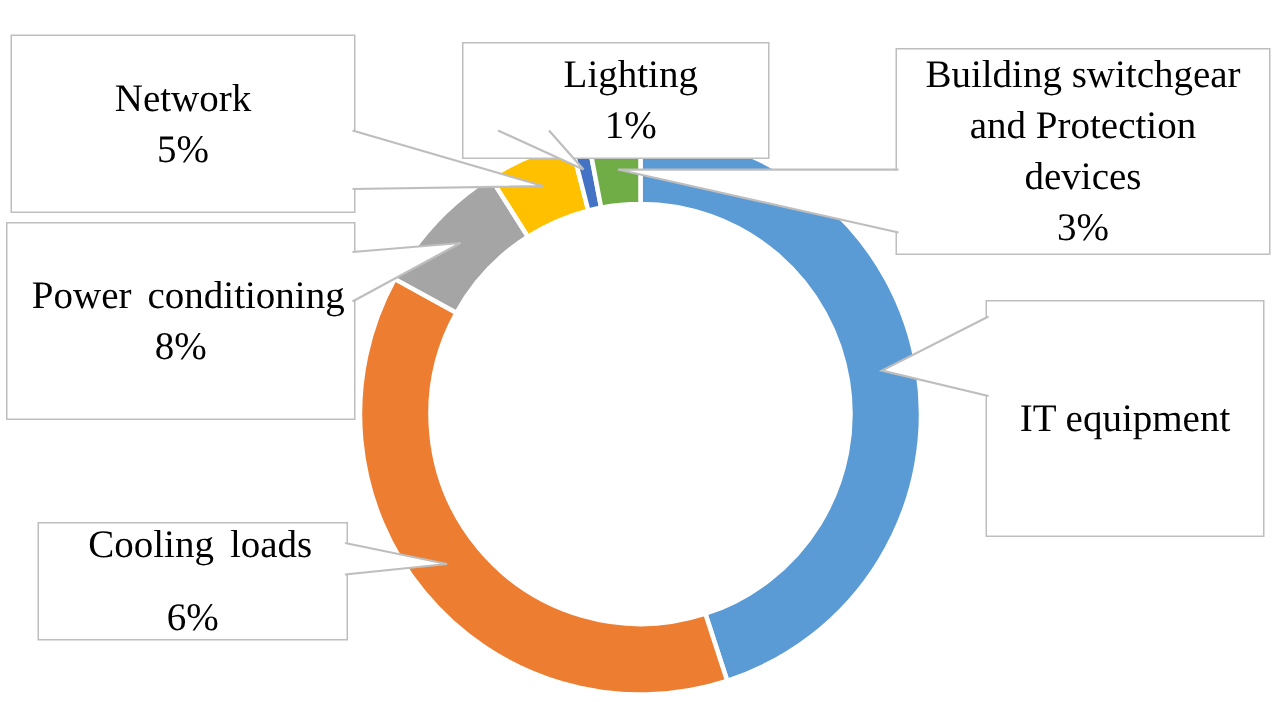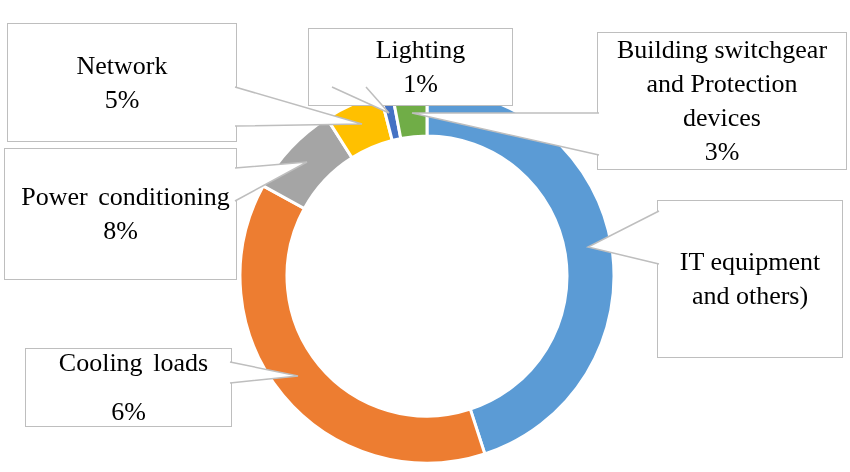--- a/index.html
+++ b/index.html
@@ -80,21 +80,20 @@
 
   <div class="callout" id="co-building">
     <div class="ln">Building switchgear</div>
     <div class="ln">and Protection</div>
     <div class="ln">devices</div>
     <div class="ln">3%</div>
   </div>
 
   <div class="callout" id="co-it">
     <div class="ln">IT equipment</div>
-    <div class="ln">and others)</div>
   </div>
 
   <svg id="pointer-svg" width="850" height="472" viewBox="0 0 850 472">
     <path class="pointer" d="M235,87 L362,124 L235,126"></path>
     <path class="pointer" d="M235,168 L307,162 L235,201"></path>
     <path class="pointer" d="M230,362 L298,376 L230,383"></path>
     <path class="pointer" d="M332,87 L389,113 L366,87"></path>
     <path class="pointer" d="M599,113 L412,113 L599,155"></path>
     <path class="pointer" d="M659,211 L588,247 L659,264"></path>
   </svg>

